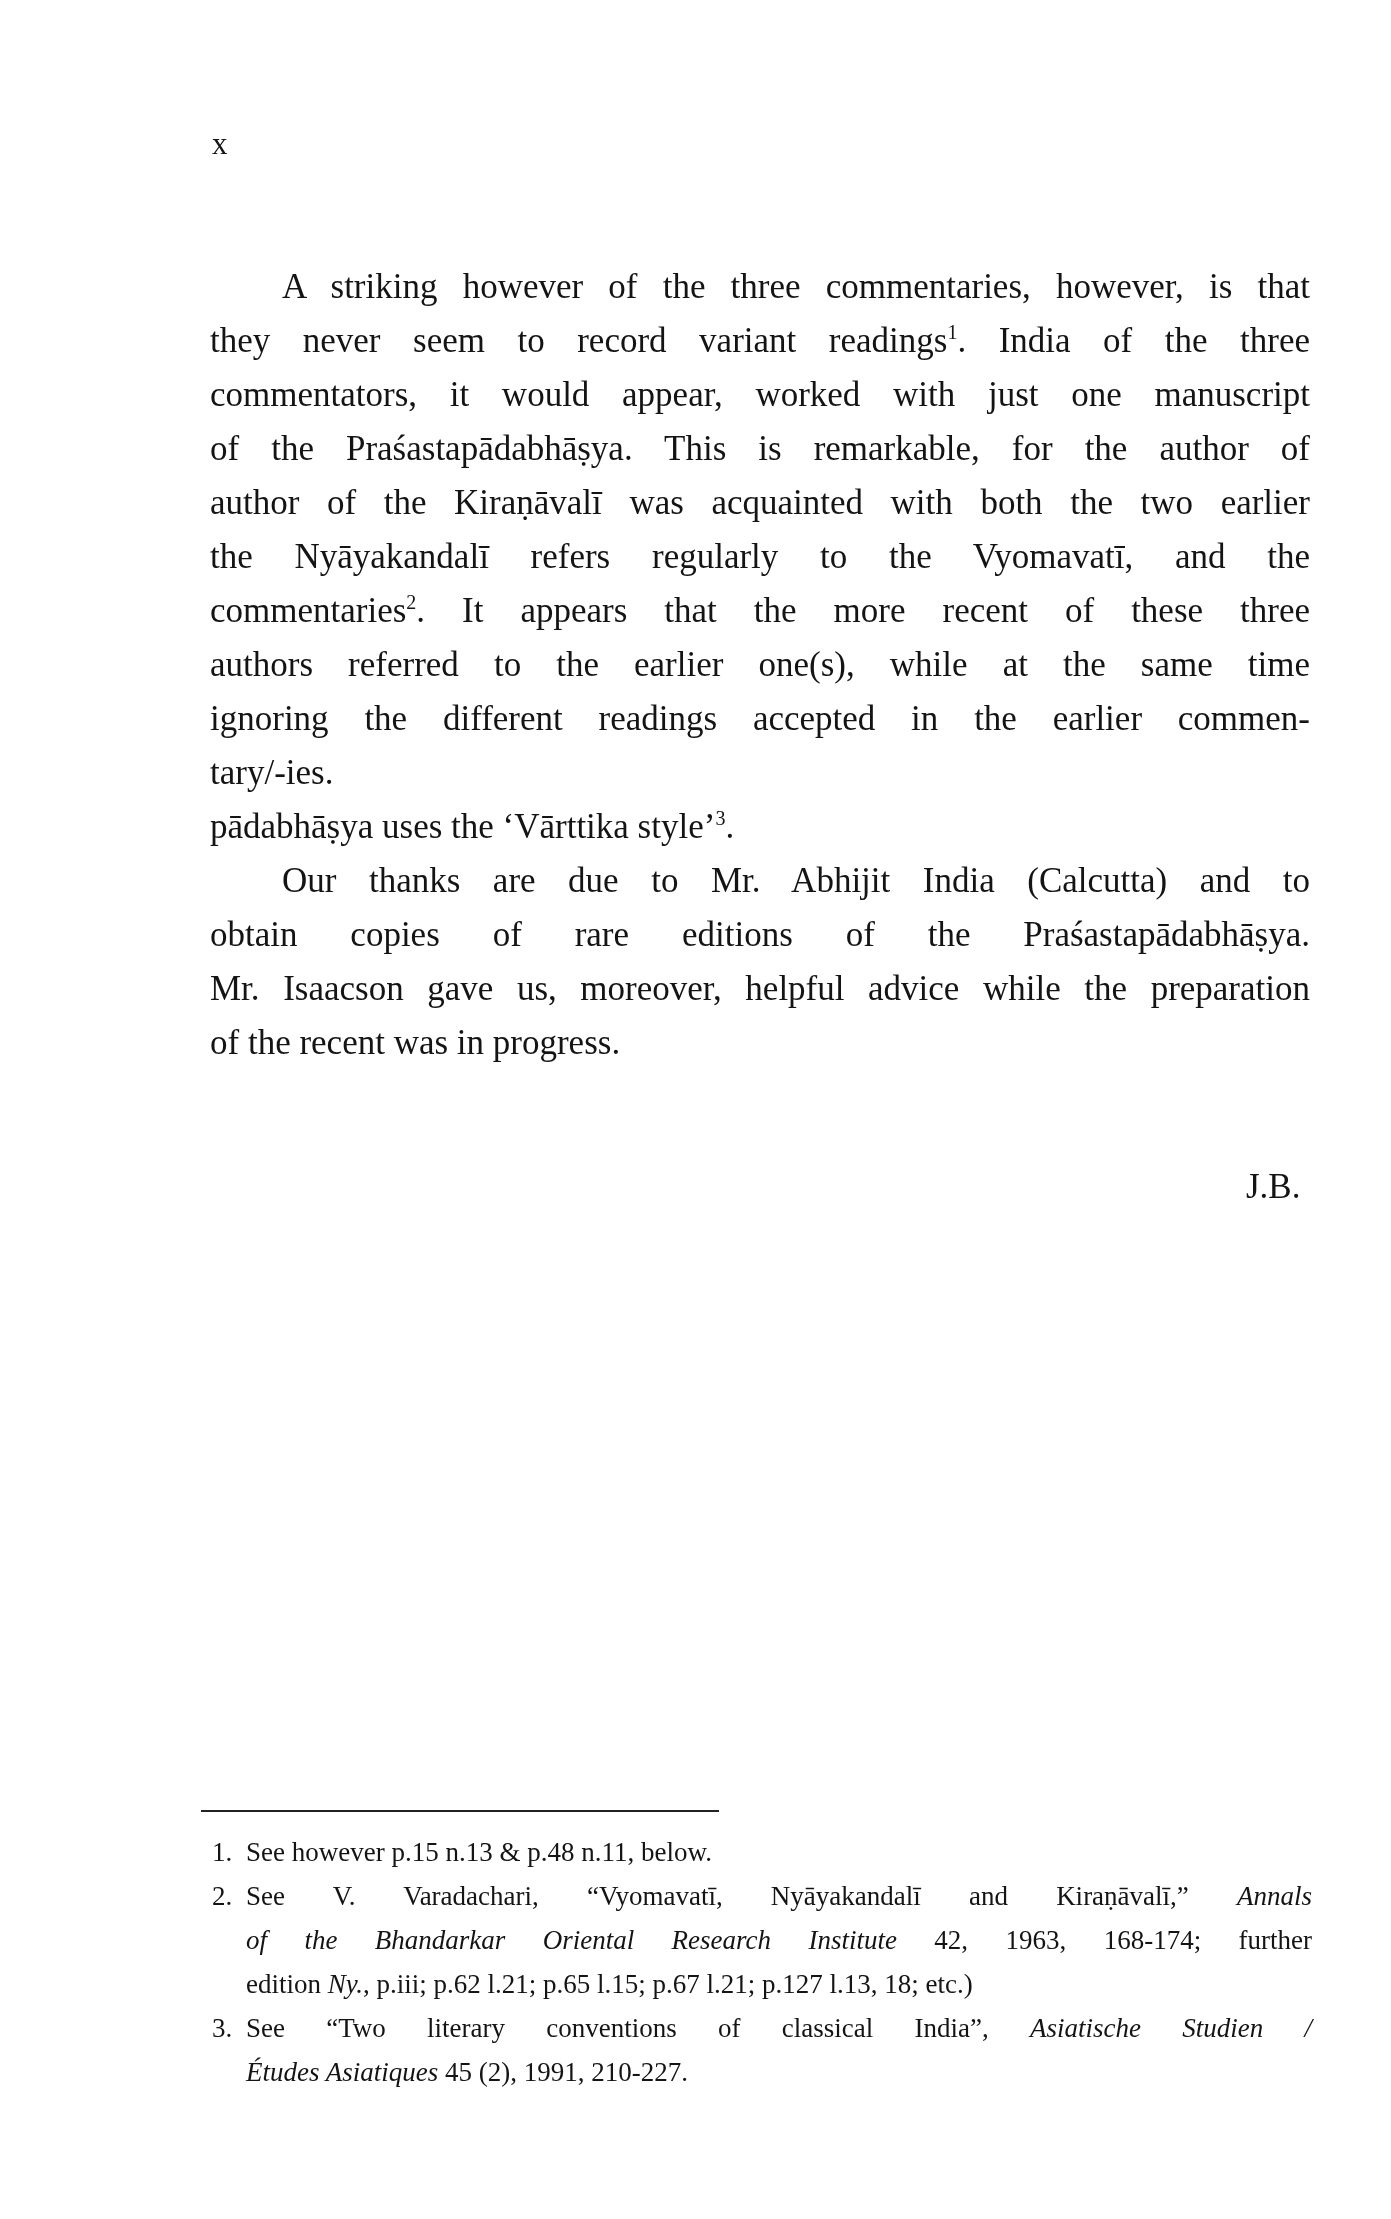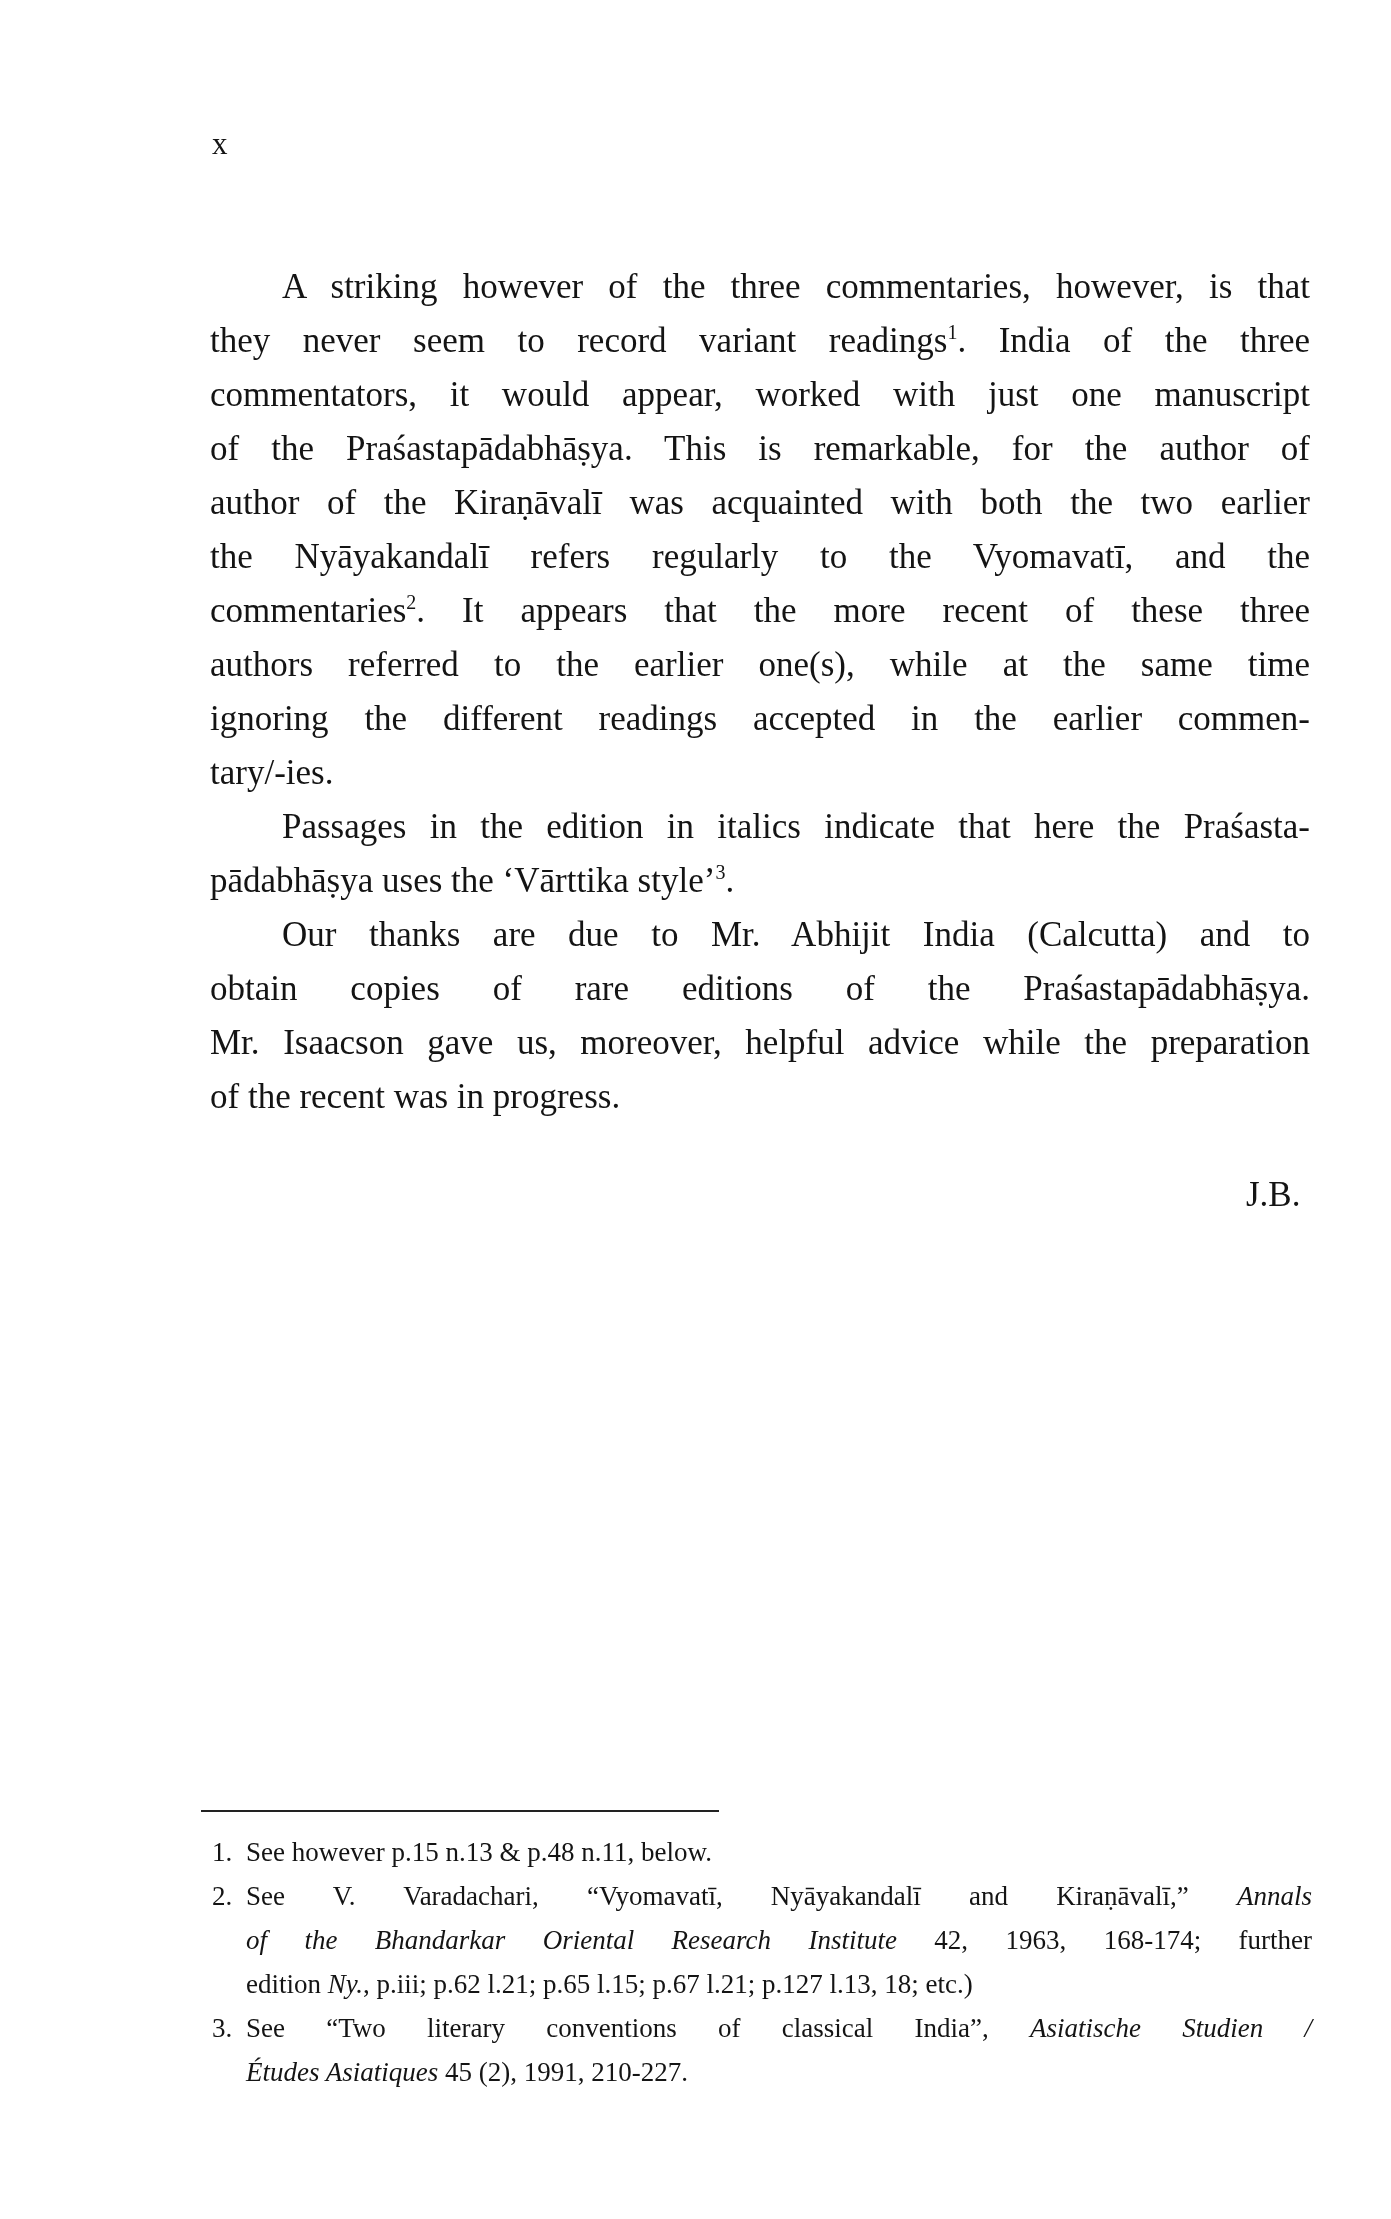--- a/index.html
+++ b/index.html
@@ -47,21 +47,20 @@
       font-size: 20px;
       line-height: 0;
       vertical-align: 13px;
     }
     .signature {
       position: absolute;
       left: 1246px;
       top: 1160px;
       font-size: 35px;
       line-height: 54px;
-      margin-top: 8px;
     }
     .fn-rule {
       position: absolute;
       left: 201px;
       top: 1810px;
       width: 518px;
       height: 2px;
       background: #222;
     }
     .footnotes {
@@ -106,21 +105,20 @@
     <span class="line"><span>of the Praśastapādabhāṣya. This is remarkable, for the author of</span></span>
     <span class="line"><span>author of the Kiraṇāvalī was acquainted with both the two earlier</span></span>
     <span class="line"><span>the Nyāyakandalī refers regularly to the Vyomavatī, and the</span></span>
     <span class="line"><span>commentaries</span><sup>2</sup><span>. It appears that the more recent of these three</span></span>
     <span class="line"><span>authors referred to the earlier one(s), while at the same time</span></span>
     <span class="line"><span>ignoring the different readings accepted in the earlier commen-</span></span>
     <span class="line last"><span>tary/-ies.</span></span>
   </div>
 
   <div>
-    <span class="line indent"><span>Passages in the edition in italics indicate that here the Praśasta-</span></span>
     <span class="line last"><span>pādabhāṣya uses the ‘Vārttika style’</span><sup>3</sup><span>.</span></span>
   </div>
 
   <div>
     <span class="line indent"><span>Our thanks are due to Mr. Abhijit India (Calcutta) and to</span></span>
     <span class="line"><span>obtain copies of rare editions of the Praśastapādabhāṣya.</span></span>
     <span class="line"><span>Mr. Isaacson gave us, moreover, helpful advice while the preparation</span></span>
     <span class="line last"><span>of the recent was in progress.</span></span>
   </div>
 </div>

